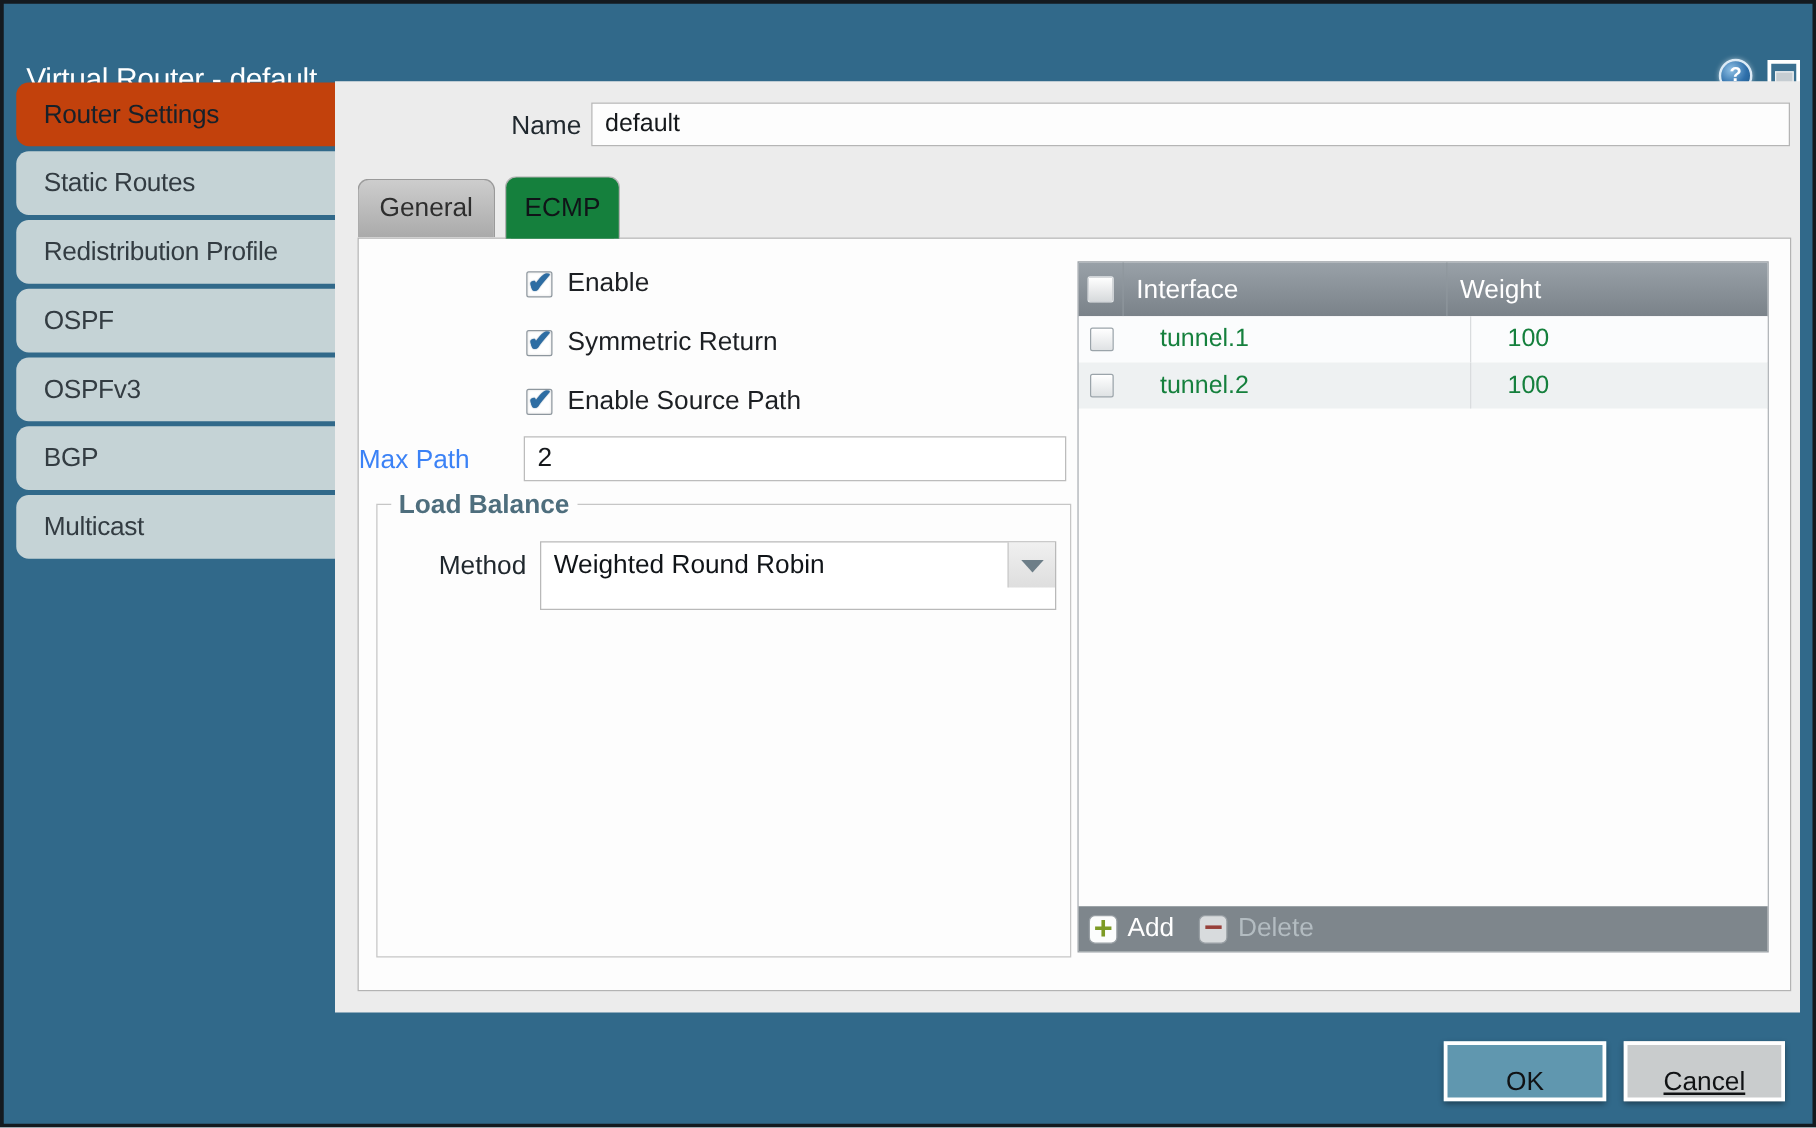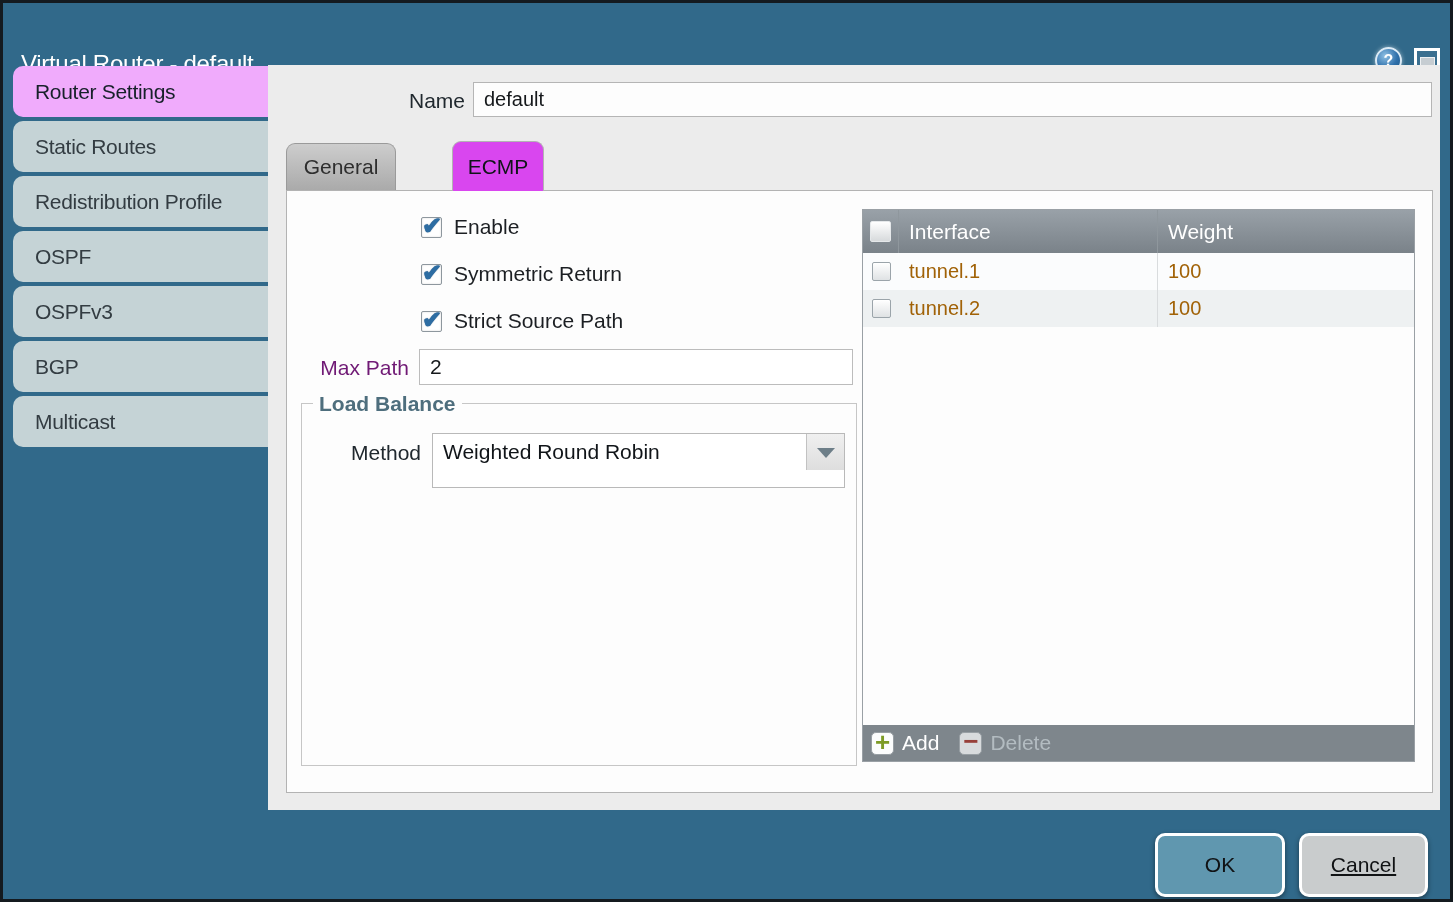--- a/index.html
+++ b/index.html
@@ -36,21 +36,21 @@
   }
 
   
   .sidebar { position:absolute; left:10px; top:63px; width:255px; }
   .side-tab {
     width:255px; height:51px; margin-bottom:4px;
     background:#c5d3d6; border-radius:10px 0 0 10px;
     color:#333c42; font-size:21px; letter-spacing:-0.3px;
     display:flex; align-items:center; padding-left:22px; cursor:pointer;
   }
-  .side-tab.active { background:#f0abfc; color:#17212a; }
+  .side-tab.active { background:#c2410c; color:#17212a; }
 
   
   .main-panel {
     position:absolute; left:265px; top:62px; width:1172px; height:745px;
     background:#ececec;
   }
   .name-label {
     position:absolute; left:90px; top:24px; width:107px;
     text-align:right; font-size:21px; color:#20282e;
   }
@@ -67,22 +67,22 @@
     display:flex; align-items:center; justify-content:center;
     font-size:21px; cursor:pointer;
   }
   .subtab.general {
     left:18px; top:78px; width:110px;
     background:linear-gradient(#cdcdcd,#aaaaaa);
     border:1px solid #9a9a9a; border-bottom:none; color:#2e2e2e;
   }
   .subtab.ecmp {
     left:136px; top:76px; width:92px; height:50px;
-    background:#d946ef; border:1px solid #b3b3b3; border-bottom:none;
-    color:#101418; z-index:3;margin-left:48px;
+    background:#15803d; border:1px solid #b3b3b3; border-bottom:none;
+    color:#101418; z-index:3;
   }
 
   
   .content {
     position:absolute; left:18px; top:125px; width:1147px; height:603px;
     background:#fdfdfd; border:1px solid #b3b3b3; z-index:2;
   }
 
   
   .check-row { position:absolute; left:134px; display:flex; align-items:center; }
@@ -92,21 +92,21 @@
     box-shadow:inset 0 0 2px rgba(0,0,0,.15);
   }
   .checkbox .check-glyph {
     position:absolute; left:0px; top:-6px; font-size:24px; font-weight:bold;
     color:#2d6da3; text-shadow:0 0 1px #1d4f7c;
   }
   .check-label { margin-left:12px; font-size:21px; color:#1c1f23; }
 
   .maxpath-label {
     position:absolute; left:0px; top:165px; width:122px;
-    text-align:right; font-size:21px; color:#701a75;
+    font-size:21px; color:#3b82f6;
   }
   .maxpath-input {
     position:absolute; left:132px; top:158px; width:434px; height:36px;
     background:#ffffff; border:1px solid #bcbcbc;
     font-size:21px; color:#15181b; padding:0 10px;
     font-family:"Liberation Sans", sans-serif;
   }
 
   
   .lb-box {
@@ -149,21 +149,21 @@
     display:flex; align-items:center; color:#ffffff; font-size:21px;
     flex:0 0 auto;
   }
   .t-check-col { width:36px; display:flex; justify-content:center; flex:0 0 auto; }
   .t-col-interface { width:259px; padding-left:10px; flex:0 0 auto; }
   .t-col-weight { flex:1; padding-left:10px; }
   .t-header .t-check-col { border-right:1px solid #8f979d; height:100%; align-items:center; }
   .t-header .t-col-interface { border-right:1px solid #8f979d; height:100%; line-height:43px; }
   .t-row {
     height:37px; display:flex; align-items:center;
-    font-size:20px; color:#a16207; flex:0 0 auto;
+    font-size:20px; color:#15803d; flex:0 0 auto;gap:19px;
   }
   .t-row.odd { background:#fbfcfd; }
   .t-row.even { background:#eef1f2; }
   .t-row .t-col-interface { border-right:1px solid #d9dcde; height:100%; line-height:37px; }
   .row-checkbox {
     width:19px; height:19px; border:1px solid #9ba4aa; border-radius:2px;
     background:linear-gradient(#ffffff,#dfe2e4); cursor:pointer;
     box-shadow:inset 0 1px 1px rgba(255,255,255,.8);
   }
   .header-checkbox {
@@ -189,23 +189,23 @@
   .delete-icon { background:#d8dbdd; }
   .delete-icon span {
     color:#97403a; font-size:26px; font-weight:900; line-height:17px; display:block;
   }
   .mini-label { font-size:21px; color:#ffffff; }
   .mini-btn.disabled { cursor:default; }
   .mini-btn.disabled .mini-label { color:#b3bcc1; }
 
   
   .action-btn {
-    position:absolute; top:830px; height:64px; border-radius:10px;
+    position:absolute; top:830px; height:48px; border-radius:0;
     border:3px solid #ffffff; font-size:21px; color:#101214;
-    display:flex; align-items:center; justify-content:center; cursor:pointer;
+    display:flex; align-items:flex-end; justify-content:center; cursor:pointer;
     box-shadow:0 2px 5px rgba(0,0,0,.45);
     font-family:"Liberation Sans", sans-serif;
   }
   .ok-btn { left:1152px; width:130px; background:#6097af; }
   .cancel-btn { left:1296px; width:129px; background:#c9cccd;text-decoration:underline; }
 </style>
 </head>
 <body>
 
 <div class="window">
@@ -263,21 +263,21 @@
       <div class="check-row" style="top:71px;">
         <div class="checkbox">
           <span class="check-glyph">✔</span>
         </div>
         <span class="check-label">Symmetric Return</span>
       </div>
       <div class="check-row" style="top:118px;">
         <div class="checkbox">
           <span class="check-glyph">✔</span>
         </div>
-        <span class="check-label">Strict Source Path</span>
+        <span class="check-label">Enable Source Path</span>
       </div>
 
       <div class="maxpath-label">Max Path</div>
       <input class="maxpath-input" type="text" value="2" style="">
 
       <div class="lb-box"></div>
       <div class="lb-legend">Load Balance</div>
       <div class="method-label">Method</div>
       <div class="method-select">
         <span class="method-value">Weighted Round Robin</span>

